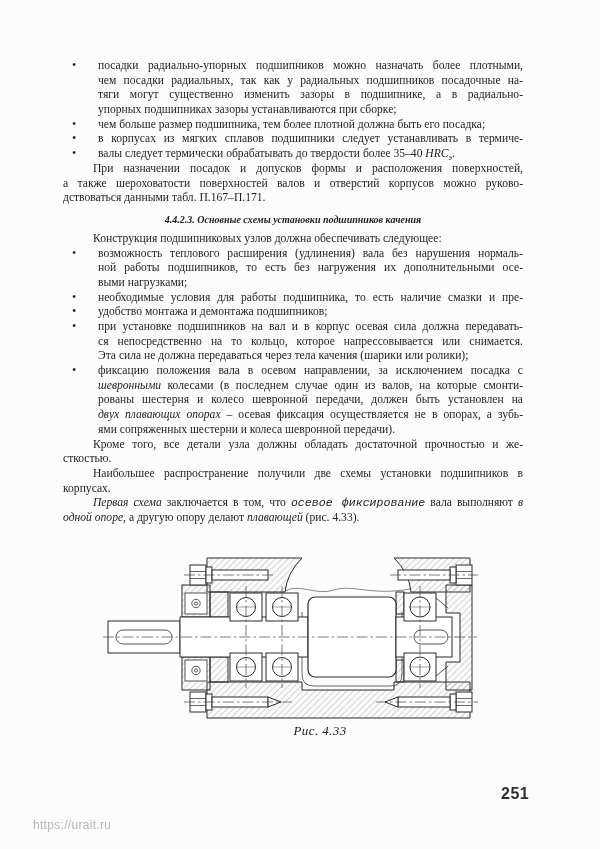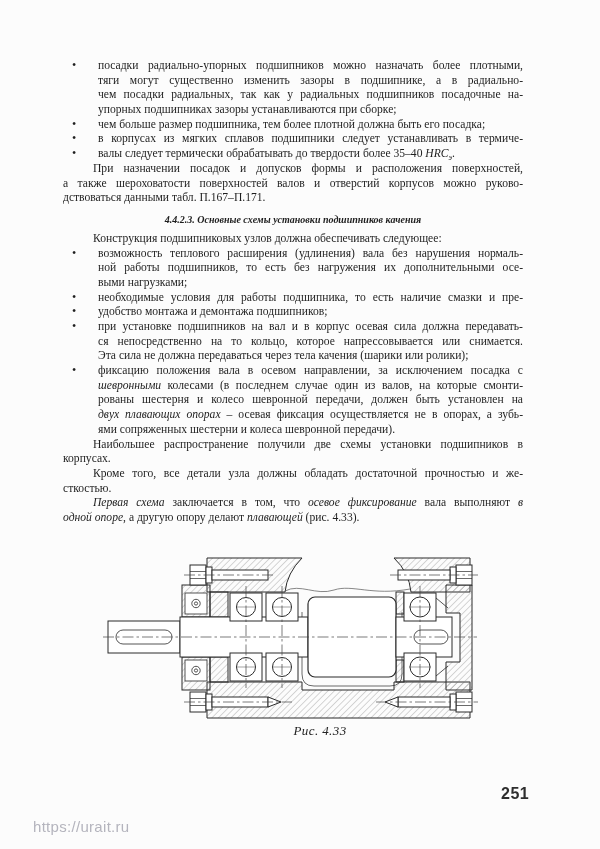--- a/index.html
+++ b/index.html
@@ -26,34 +26,34 @@
     font-style:italic;font-size:13px;color:#242424;letter-spacing:.4px;
   }
   .pagenum{
     position:absolute;left:501px;top:785px;
     font-family:"Liberation Sans","DejaVu Sans",sans-serif;
     font-size:16px;font-weight:600;color:#2e2e2e;letter-spacing:.5px;
   }
   .watermark{
     position:absolute;left:33px;top:818px;
     font-family:"Liberation Sans","DejaVu Sans",sans-serif;
-    font-size:15px;color:#b4b4bd;letter-spacing:.3px;
+    font-size:12px;color:#b4b4bd;letter-spacing:.3px;
   }
 </style>
 </head>
 <body>
 
 <div class="page">
 
   <div class="textblock">
       <div class="blk bullet">
         <span class="mark">•</span>
         <div class="line j"><span>посадки радиально-упорных подшипников можно назначать более плотными,</span></div>
+        <div class="line j"><span>чем посадки радиальных, так как у радиальных подшипников посадочные на-</span></div>
         <div class="line j"><span>тяги могут существенно изменить зазоры в подшипнике, а в радиально-</span></div>
-        <div class="line j"><span>чем посадки радиальных, так как у радиальных подшипников посадочные на-</span></div>
         <div class="line"><span>упорных подшипниках зазоры устанавливаются при сборке;</span></div>
       </div>
       <div class="blk bullet">
         <span class="mark">•</span>
         <div class="line"><span>чем больше размер подшипника, тем более плотной должна быть его посадка;</span></div>
       </div>
       <div class="blk bullet">
         <span class="mark">•</span>
         <div class="line j"><span>в корпусах из мягких сплавов подшипники следует устанавливать в термиче-</span></div>
       </div>
@@ -94,29 +94,29 @@
       </div>
       <div class="blk bullet">
         <span class="mark">•</span>
         <div class="line j"><span>фиксацию положения вала в осевом направлении, за исключением посадка с</span></div>
         <div class="line j"><span style="font-style: italic;">шевронными</span><span> колесами (в последнем случае один из валов, на которые смонти-</span></div>
         <div class="line j"><span>рованы шестерня и колесо шевронной передачи, должен быть установлен на</span></div>
         <div class="line j"><span style="font-style: italic;">двух плавающих опорах</span><span> – осевая фиксация осуществляется не в опорах, а зубь-</span></div>
         <div class="line"><span>ями сопряженных шестерни и колеса шевронной передачи).</span></div>
       </div>
       <div class="blk para">
+        <div class="line j ind"><span>Кроме того, все детали узла должны обладать достаточной прочностью и же-</span></div>
+        <div class="line"><span>сткостью.</span></div>
+      </div>
+      <div class="blk para">
         <div class="line j ind"><span>Наибольшее распространение получили две схемы установки подшипников в</span></div>
         <div class="line"><span>корпусах.</span></div>
       </div>
       <div class="blk para">
-        <div class="line j ind"><span>Кроме того, все детали узла должны обладать достаточной прочностью и же-</span></div>
-        <div class="line"><span>сткостью.</span></div>
-      </div>
-      <div class="blk para">
-        <div class="line j ind"><span style="font-style: italic;">Первая схема</span><span> заключается в том, что </span><span style="font-style: italic;">осевое фиксирование</span><span> вала выполняют </span><span style="font-style: italic;">в</span></div>
+        <div class="line j ind"><span style="font-style: italic;">Первая схема</span><span> заключается в том, что </span><span style="font-style: italic; font-family: Liberation Mono, monospace;">осевое фиксирование</span><span> вала выполняют </span><span style="font-style: italic;">в</span></div>
         <div class="line"><span style="font-style: italic;">одной опоре</span><span>, а другую опору делают </span><span style="font-style: italic;">плавающей</span><span> (рис. 4.33).</span></div>
       </div>
     </div>
 
   <div class="figure">
     <svg width="380" height="170" viewBox="100 552 380 170" xmlns="http://www.w3.org/2000/svg">
       <defs>
         <pattern id="hx" patternUnits="userSpaceOnUse" width="4.5" height="4.5" patternTransform="rotate(45)">
           <line x1="0" y1="0" x2="0" y2="4.5" stroke="#8b8b8b" stroke-width="0.7"></line>
         </pattern>

